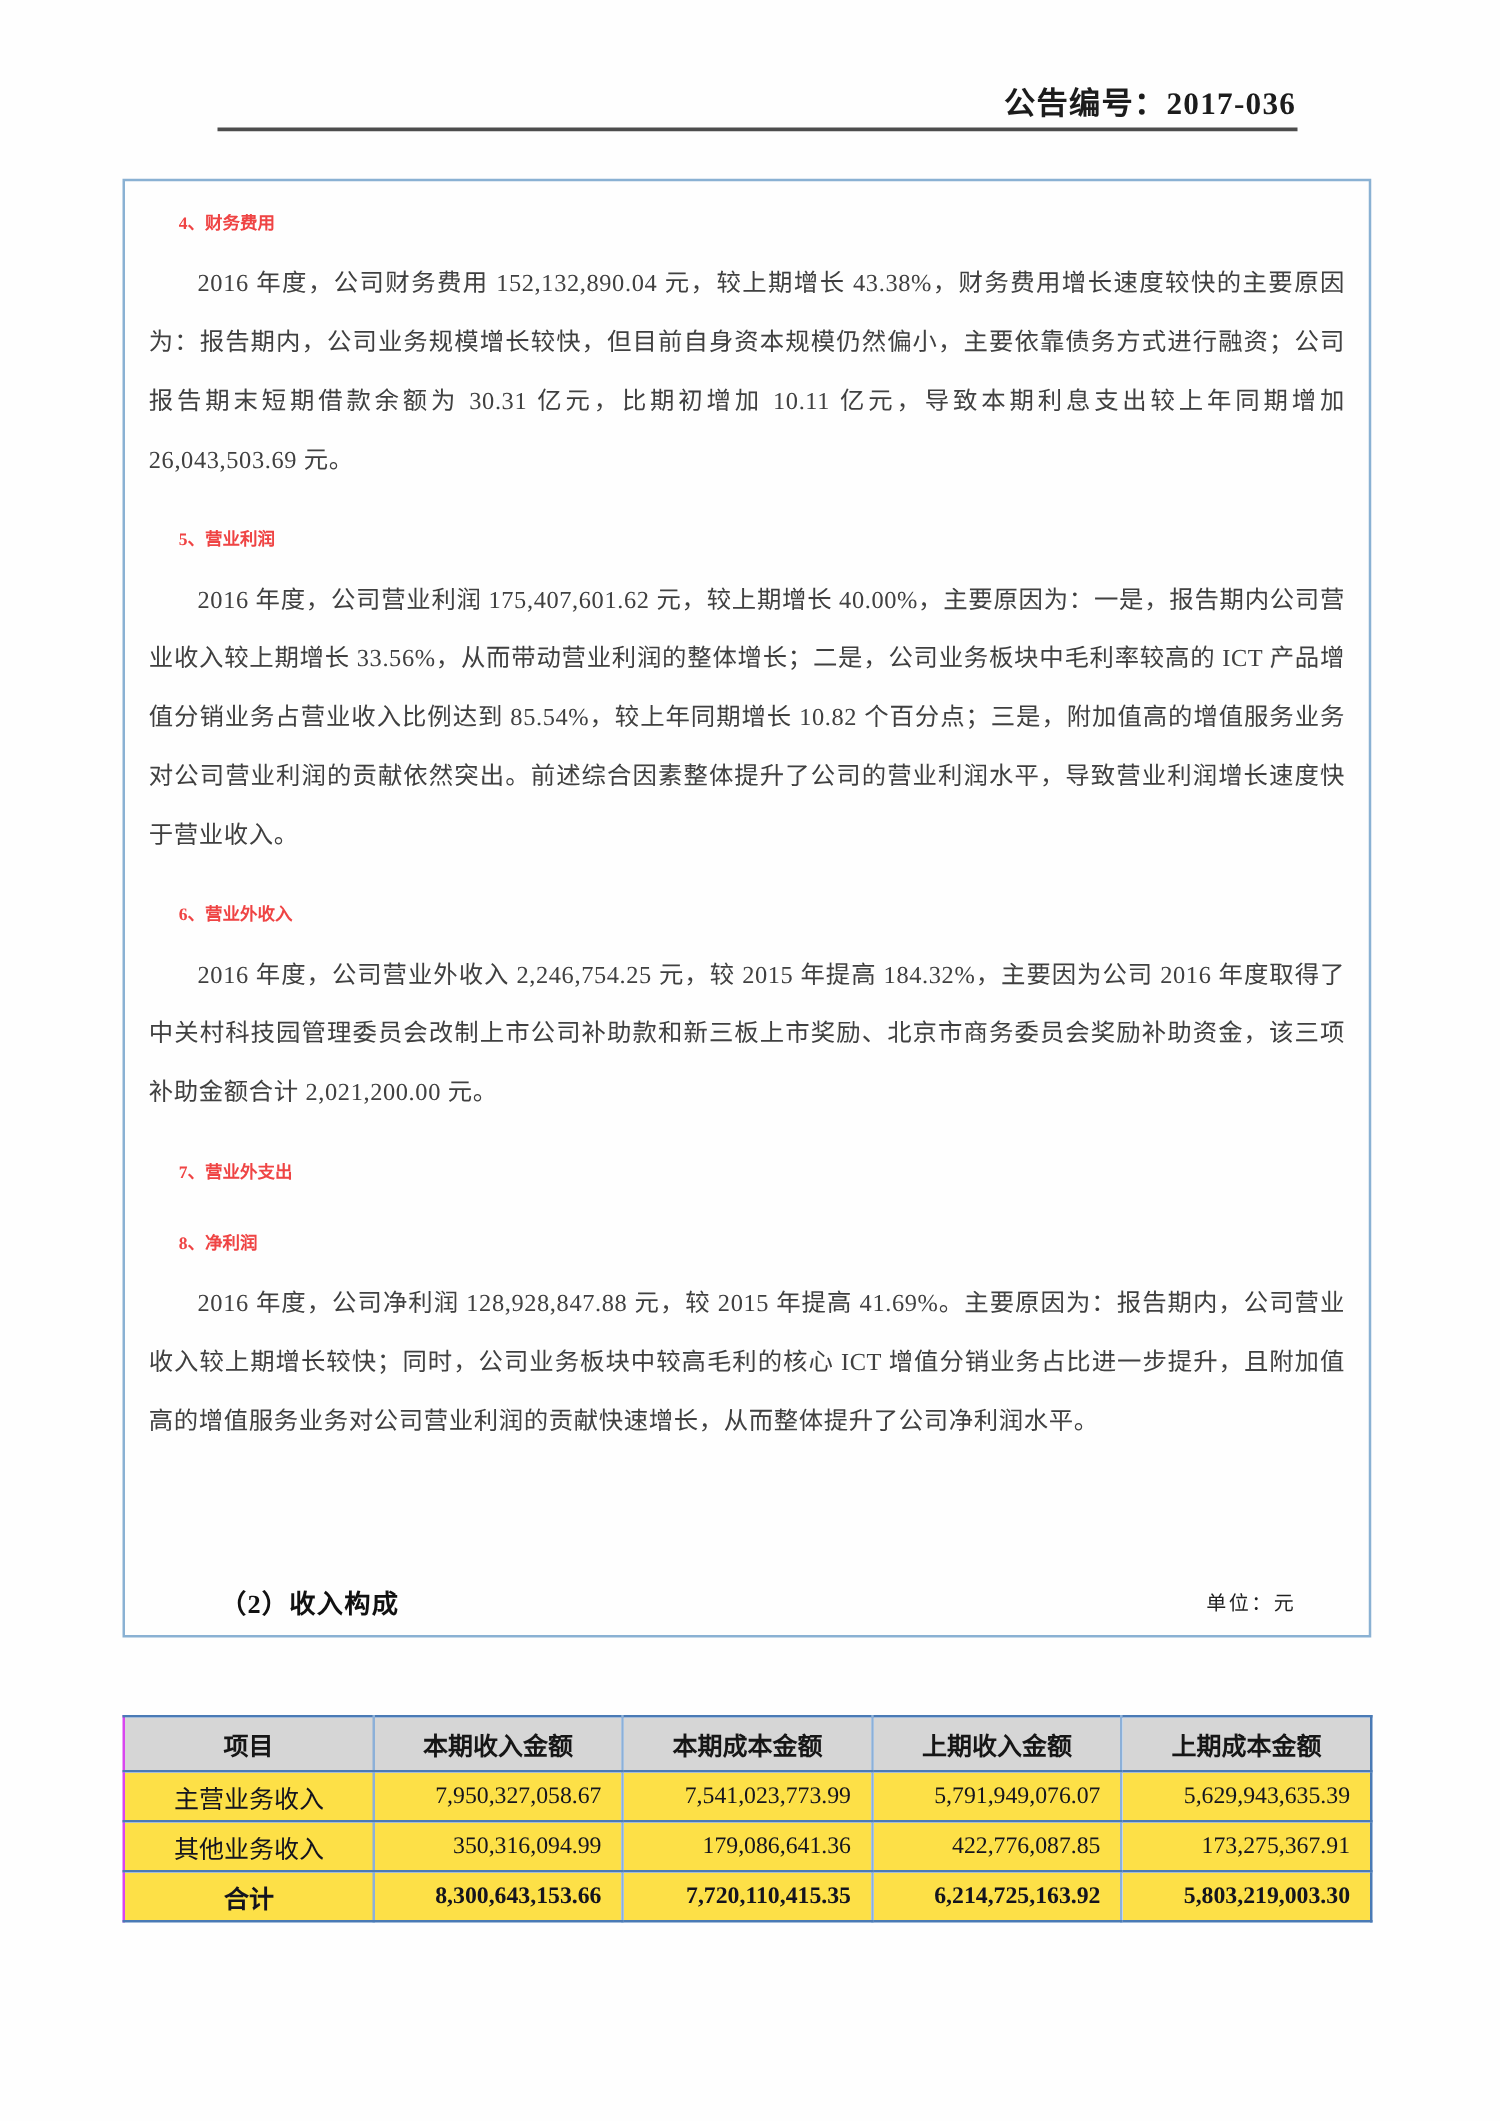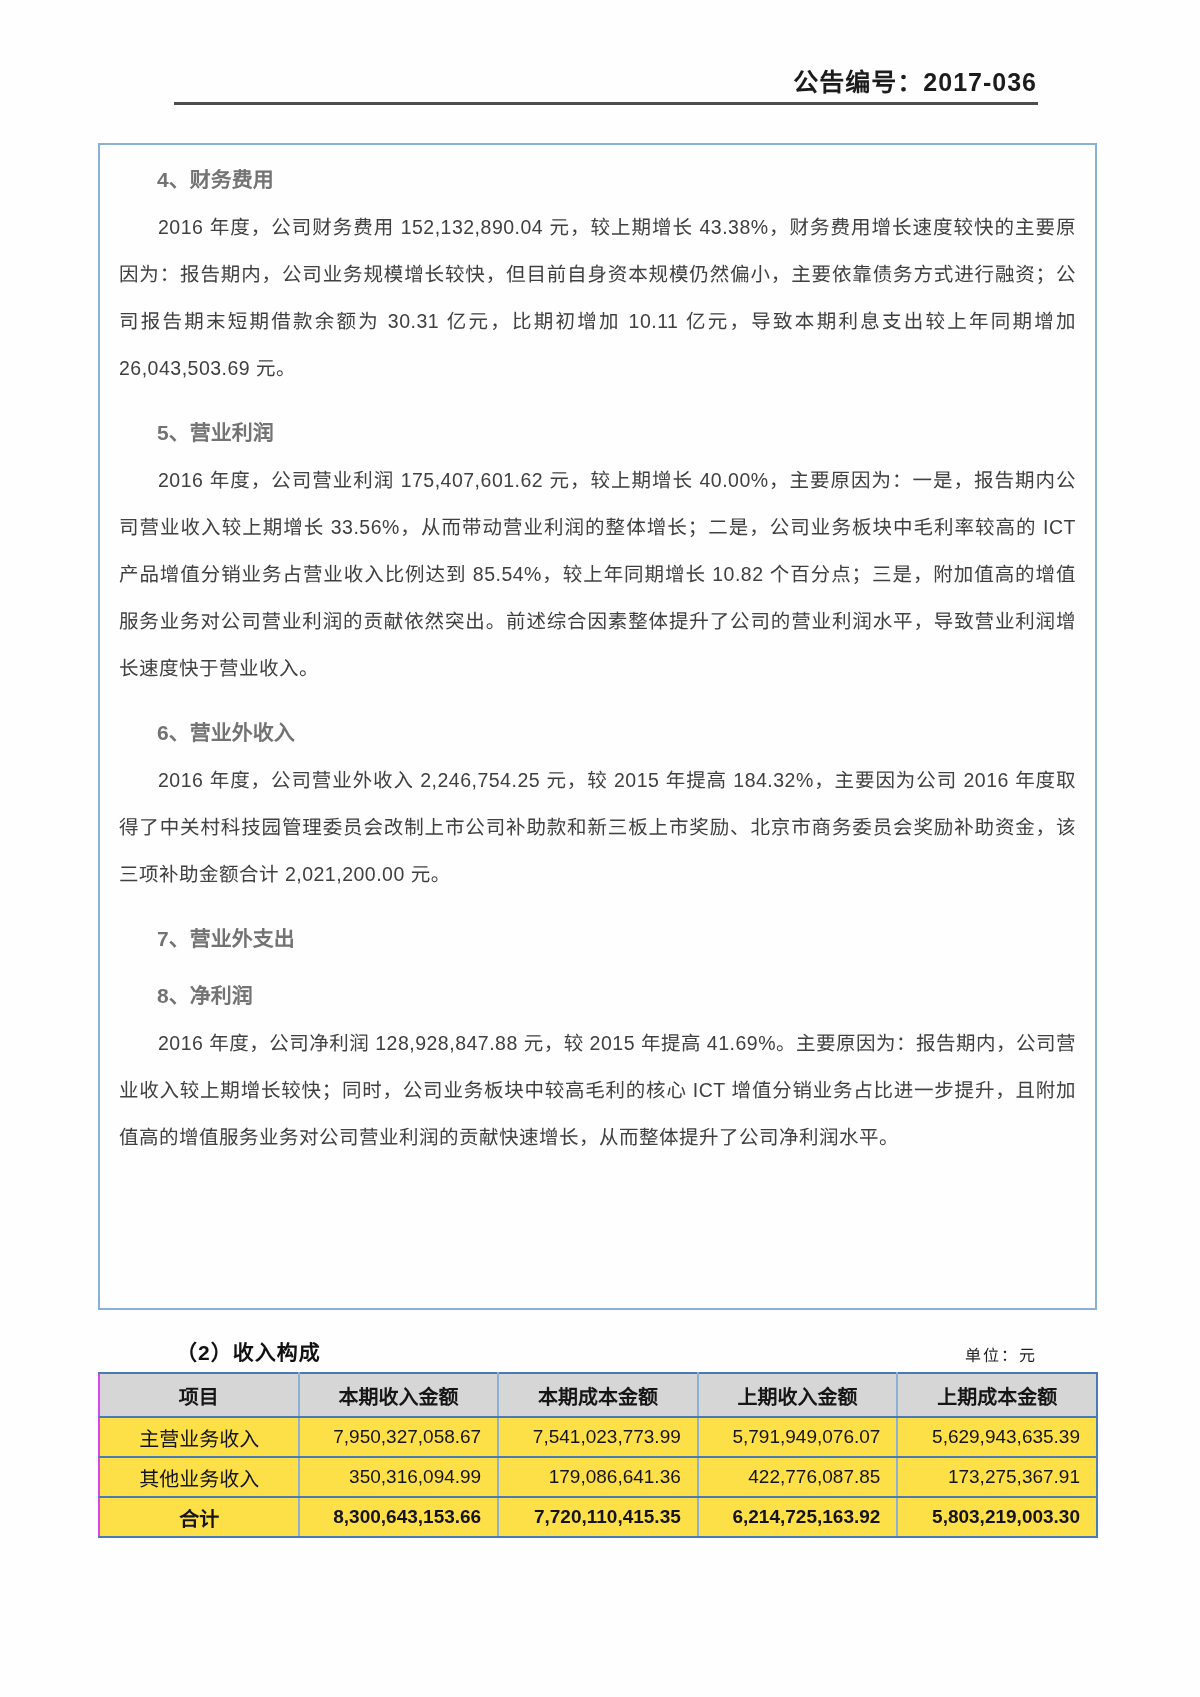--- a/index.html
+++ b/index.html
@@ -6,21 +6,21 @@
     margin: 0;
     padding: 0;
     background: #ffffff;
   }
   .page {
     position: relative;
     width: 1200px;
     height: 1697px;
     background: #fefefe;
     overflow: hidden;
-    font-family: Liberation Sans, sans-serif;
+    font-family: Liberation Serif, serif;
     color: #262626;
   }
   
   .announce-no {
     position: absolute;
     top: 62px;
     right: 163px;
     font-size: 25px;
     font-weight: bold;
     letter-spacing: 1px;
@@ -43,48 +43,48 @@
     width: 999px;
     height: 1167px;
     box-sizing: border-box;
     border: 2px solid #8ab1d3;
     padding: 6px 15px 10px 15px;
     overflow: hidden;
     background: #fefefe;
   }
   .sec-h {
     margin: 25px 0 8px 0;
-    font-size: 21px;
+    font-size: 14px;
     line-height: 32px;
     font-weight: bold;
-    color: #737373;
+    color: #ef4444;
     text-indent: 2em;
   }
   .sec-h.first { margin-top: 13px; }
   .sec-p {
     margin: 4px;
     font-size: 19.5px;
     line-height: 47px;
     text-align: justify;
     text-justify: inter-ideograph;
     text-indent: 2em;
     color: #404040;
     letter-spacing: 0.5px;
   }
   
   .income-title-row {
     position: absolute;
-    top: 1336px;
+    top: 1266px;
     left: 98px;
     width: 999px;
     box-sizing: border-box;
     padding: 0 60px 0 78px;
     display: flex;
     justify-content: space-between;
-    align-items: flex-end;
+    align-items: center;
   }
   .income-title {
     font-size: 21px;
     font-weight: bold;
     color: #111111;
     letter-spacing: 1px;
   }
   .unit-label {
     font-size: 16px;
     color: #1f1f1f;

